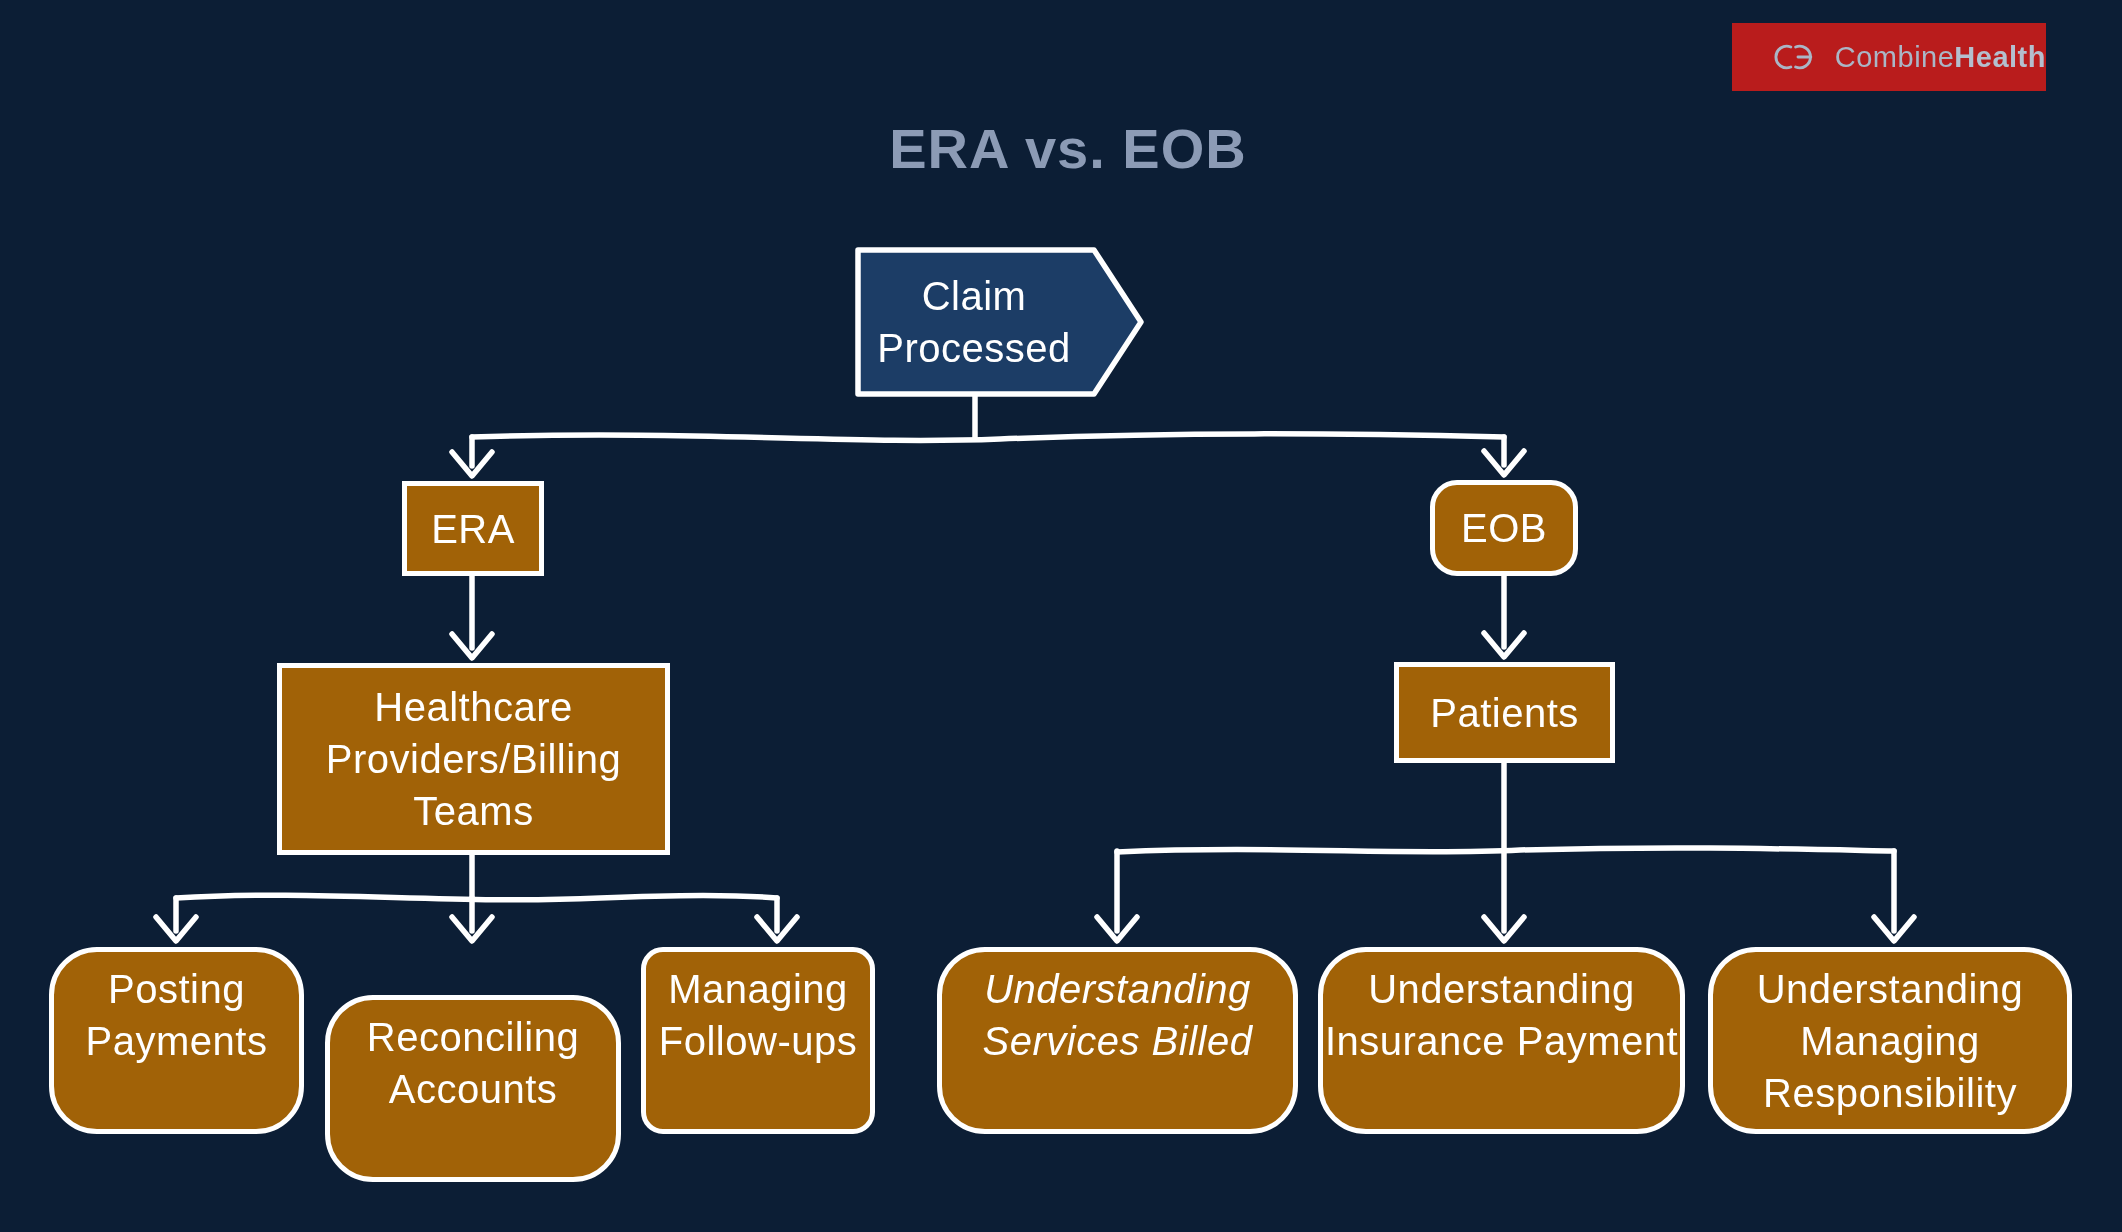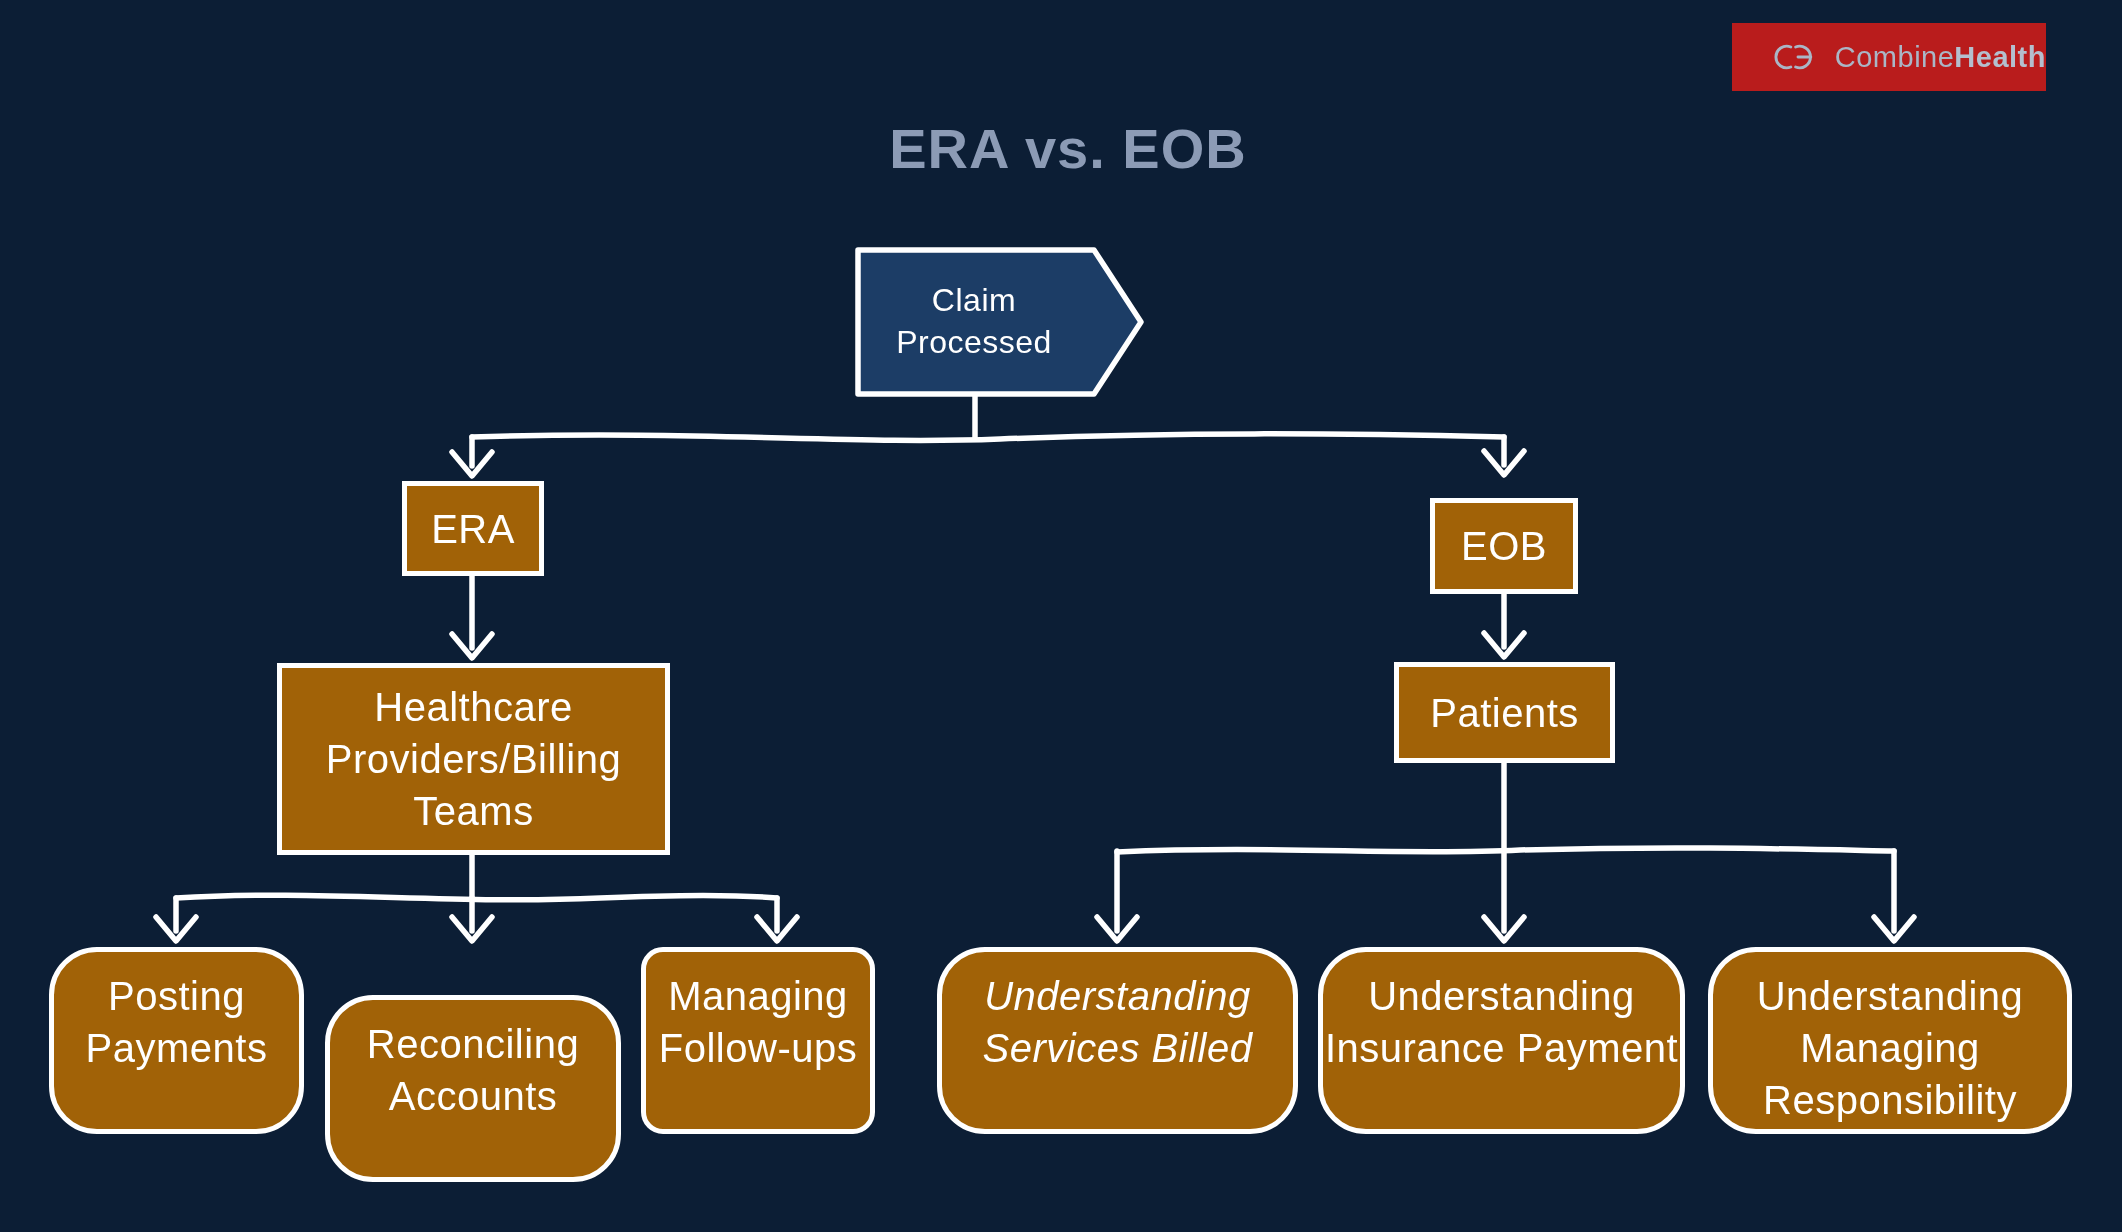--- a/index.html
+++ b/index.html
@@ -42,29 +42,29 @@
     border:5px solid #ffffff;
     color:#ffffff;
     display:flex;align-items:center;justify-content:center;
     text-align:center;
     font-size:40px;line-height:1.3;
     letter-spacing:0.5px;
   }
   .leaf{
     border-radius:48px;
     align-items:flex-start;
-    padding-top:18px;
+    padding-top:11px;
   }
   .pentagon-wrap{
     position:absolute;left:855px;top:247px;width:290px;height:150px;
   }
   .pentagon-label{
     position:absolute;left:0;top:0;right:52px;bottom:0;
     display:flex;align-items:center;justify-content:center;
-    text-align:center;color:#fff;font-size:32px;line-height:1.3;letter-spacing:0.5px;
+    text-align:center;color:#fff;font-size:40px;line-height:1.3;letter-spacing:0.5px;
   }
   #connectors{position:absolute;left:0;top:0;pointer-events:none;}
 </style>
 </head>
 <body>
 
 <div id="canvas">
 
   <svg id="connectors" width="2122" height="1232" viewBox="0 0 2122 1232" fill="none" stroke="#ffffff" stroke-width="5.5" stroke-linecap="round" stroke-linejoin="round">
 
@@ -115,21 +115,21 @@
   </div>
 
   <div class="pentagon-wrap">
     <svg width="290" height="150" viewBox="0 0 290 150">
       <polygon points="3,3 239,3 286,75 239,147 3,147" fill="#1c3d66" stroke="#ffffff" stroke-width="5.5" stroke-linejoin="round"></polygon>
     </svg>
     <div class="pentagon-label">Claim Processed</div>
   </div>
 
   <div class="node" style="left:402px;top:481px;width:142px;height:95px;">ERA</div>
-  <div class="node" style="left:1430px;top:498px;width:148px;height:96px;">EOB</div>
+  <div class="node" style="left:1430px;top:480px;width:148px;height:96px;border-radius:27px;">EOB</div>
 
   <div class="node" style="left:277px;top:663px;width:393px;height:192px;padding:0 35px;">Healthcare Providers/Billing Teams</div>
   <div class="node" style="left:1394px;top:662px;width:221px;height:101px;">Patients</div>
 
   <div class="node leaf" style="left:49px;top:947px;width:255px;height:187px;">
     <span>Posting Payments</span>
   </div>
   <div class="node leaf" style="left:325px;top:947px;width:296px;height:187px;margin-top:48px;">
     <span>Reconciling Accounts</span>
   </div>

